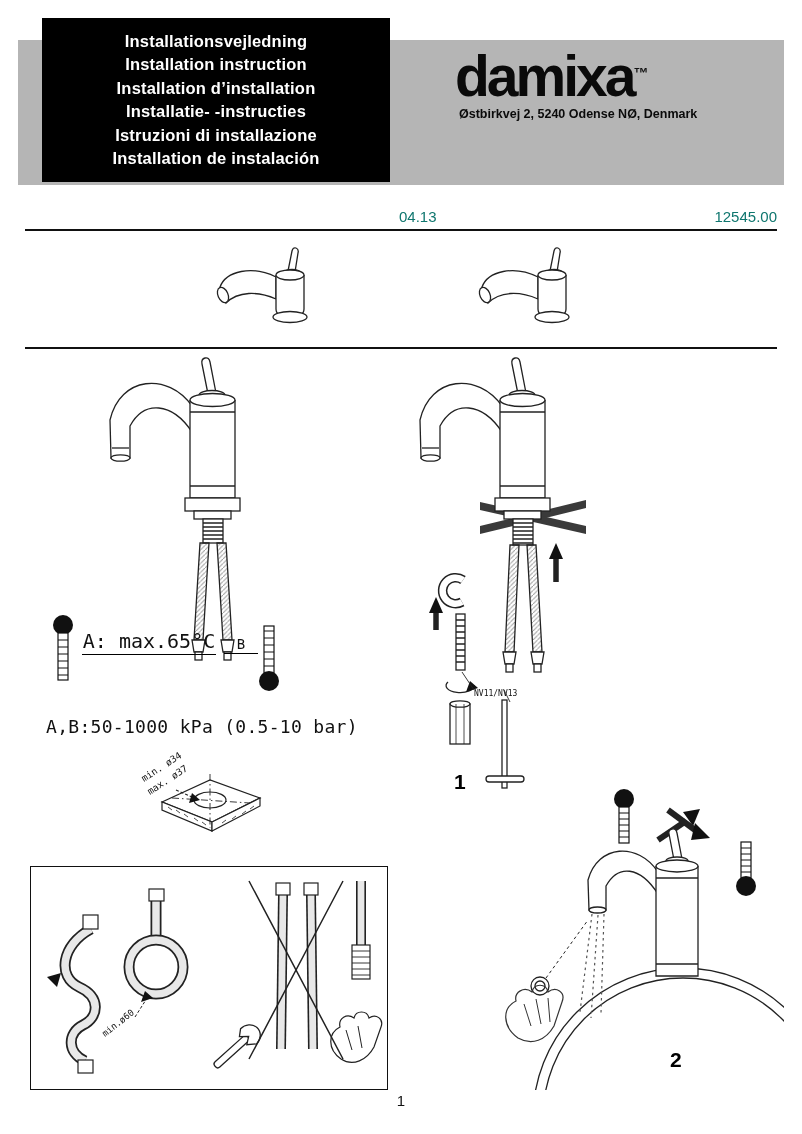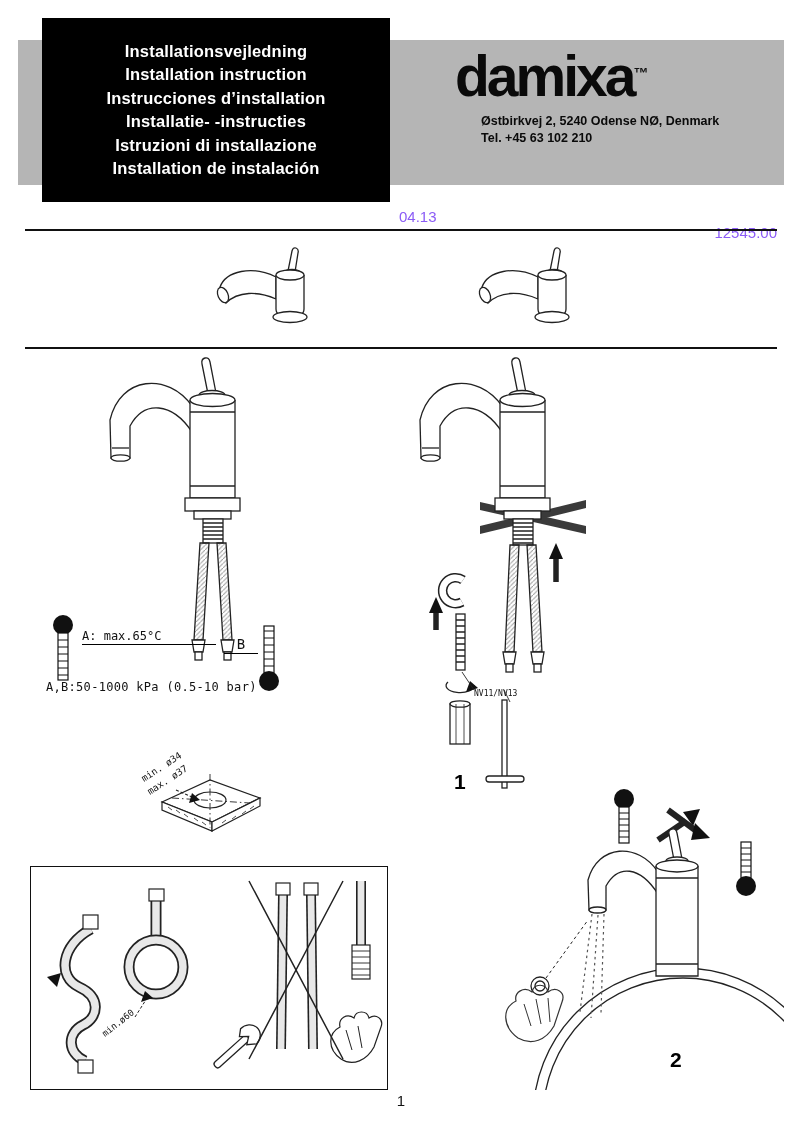--- a/index.html
+++ b/index.html
@@ -12,57 +12,56 @@
   .abs { position:absolute; }
   .gray-band { background:#b5b5b5; }
   .black-box {
     background:#000; color:#fff; display:flex; flex-direction:column;
     justify-content:center; align-items:center; text-align:center;
   }
   .black-box .t { font-weight:bold; font-size:16.5px; line-height:23.5px; letter-spacing:.2px; }
   .brand-logo { font-weight:bold; font-size:57px; letter-spacing:-3px; line-height:1; color:#0a0a0a; }
   .brand-tm { font-size:15px; letter-spacing:0; vertical-align:18px; font-weight:bold; }
   .contact div { font-weight:bold; font-size:12.5px; line-height:16.5px; color:#0a0a0a; }
-  .meta { font-size:15px; color:#8b5cf6; }
+  .meta { font-size:15px; color:#0f766e; }
   .rule { background:#111; height:2px; }
   .mono { font-family:"DejaVu Sans Mono",monospace; }
   .underlined { border-bottom:1.3px solid #000; padding-bottom:1px; }
   .step-num { font-weight:bold; font-size:21px; color:#000; }
   .figure-box { border:1.5px solid #111; background:#fff; }
   .page-num { width:100%; text-align:center; font-size:15px; }
   svg { display:block; }
   svg text { font-family:"DejaVu Sans Mono",monospace; fill:#111; }
 </style>
 </head>
 <body>
 
 <div class="page">
 
   <div class="abs gray-band" style="left:18px;top:40px;width:766px;height:145px;"></div>
 
-  <div class="abs black-box" style="left:42px;top:18px;width:348px;height:184px;">
+  <div class="abs black-box" style="left:42px;top:18px;width:348px;height:164px;">
     <div class="t">Installationsvejledning</div>
     <div class="t">Installation instruction</div>
-    <div class="t">Instrucciones d’installation</div>
+    <div class="t">Installation d’installation</div>
     <div class="t">Installatie- -instructies</div>
     <div class="t">Istruzioni di installazione</div>
     <div class="t">Installation de instalación</div>
   </div>
 
   <div class="abs" style="left:455px;top:48px;">
     <span class="brand-logo">damixa</span><span class="brand-tm">™</span>
   </div>
 
-  <div class="abs contact" style="left:459px;top:113px;margin-left:22px;">
+  <div class="abs contact" style="left:459px;top:106px;">
     <div>Østbirkvej 2, 5240 Odense NØ, Denmark</div>
-    <div>Tel. +45 63 102 210</div>
   </div>
 
   <div class="abs meta" style="left:399px;top:208px;">04.13</div>
-  <div class="abs meta" style="right:25px;top:224px;margin-left:23px;">12545.00</div>
+  <div class="abs meta" style="right:25px;top:208px;margin-left:23px;">12545.00</div>
 
   <div class="abs rule" style="left:25px;width:752px;top:229px;"></div>
 
   <svg class="abs" style="left:200px;top:245px;" width="150" height="100" viewBox="0 0 150 100">
     <g stroke="#222" stroke-width="1.3" fill="#fff">
       <path d="M88,26 L92,6 Q93,2 96,3 Q99,4 98,8 L95,27"></path>
       <ellipse cx="92" cy="28" rx="9" ry="3.5"></ellipse>
       <path d="M76,32 C52,20 26,26 20,42 L26,58 C38,46 58,46 76,54 Z"></path>
       <ellipse cx="23" cy="50" rx="5" ry="8" transform="rotate(-24 23 50)"></ellipse>
       <path d="M76,30 L76,64 Q76,72 90,72 Q104,72 104,64 L104,30"></path>
@@ -116,24 +115,24 @@
   <svg class="abs" style="left:50px;top:614px;" width="26" height="72" viewBox="0 0 26 72">
     <circle cx="13" cy="11" r="10" fill="#111"></circle>
     <rect x="8" y="19" width="10" height="47" fill="#fff" stroke="#111" stroke-width="1.2"></rect>
     <path d="M8,26 h10 M8,33 h10 M8,40 h10 M8,47 h10 M8,54 h10 M8,61 h10" stroke="#111" stroke-width="1"></path>
   </svg>
   <svg class="abs" style="left:256px;top:620px;" width="26" height="72" viewBox="0 0 26 72">
     <rect x="8" y="6" width="10" height="47" fill="#fff" stroke="#111" stroke-width="1.2"></rect>
     <path d="M8,11 h10 M8,18 h10 M8,25 h10 M8,32 h10 M8,39 h10 M8,46 h10" stroke="#111" stroke-width="1"></path>
     <circle cx="13" cy="61" r="10" fill="#111"></circle>
   </svg>
-  <div class="abs mono underlined" style="left:82px;top:629px;width:134px;font-size:12px;">A: max.65°C</div>
+  <div class="abs mono underlined" style="left:82px;top:629px;width:134px;font-size:20px;text-align:center;">A: max.65°C</div>
   <div class="abs mono underlined" style="left:224px;top:636px;width:34px;text-align:center;font-size:14px;">B</div>
 
-  <div class="abs mono" style="left:46px;top:680px;font-size:12px;letter-spacing:.3px;">A,B:50-1000 kPa (0.5-10 bar)</div>
+  <div class="abs mono" style="left:46px;top:716px;font-size:18px;letter-spacing:.3px;">A,B:50-1000 kPa (0.5-10 bar)</div>
 
   <svg class="abs" style="left:138px;top:746px;" width="132" height="94" viewBox="0 0 132 94">
     <g stroke="#222" stroke-width="1.2" fill="none">
       <polygon points="24,56 72,34 122,52 74,76" fill="#fff"></polygon>
       <path d="M24,56 L24,64 L74,85 L74,76 Z" fill="#fff"></path>
       <path d="M122,52 L122,60 L74,85 L74,76 Z" fill="#fff"></path>
       <path d="M30,61 l4,3 M38,64 l4,3 M46,68 l4,3 M56,72 l4,3 M64,76 l4,3 M84,77 l4,-3 M94,73 l4,-3 M104,68 l4,-3 M112,63 l4,-3" stroke-width="0.8"></path>
       <ellipse cx="72" cy="54" rx="16" ry="8" fill="#fff"></ellipse>
       <path d="M72,28 L72,82" stroke-dasharray="7 3 1.5 3" stroke-width="0.9"></path>
       <path d="M34,52 L112,57" stroke-dasharray="7 3 1.5 3" stroke-width="0.9"></path>

